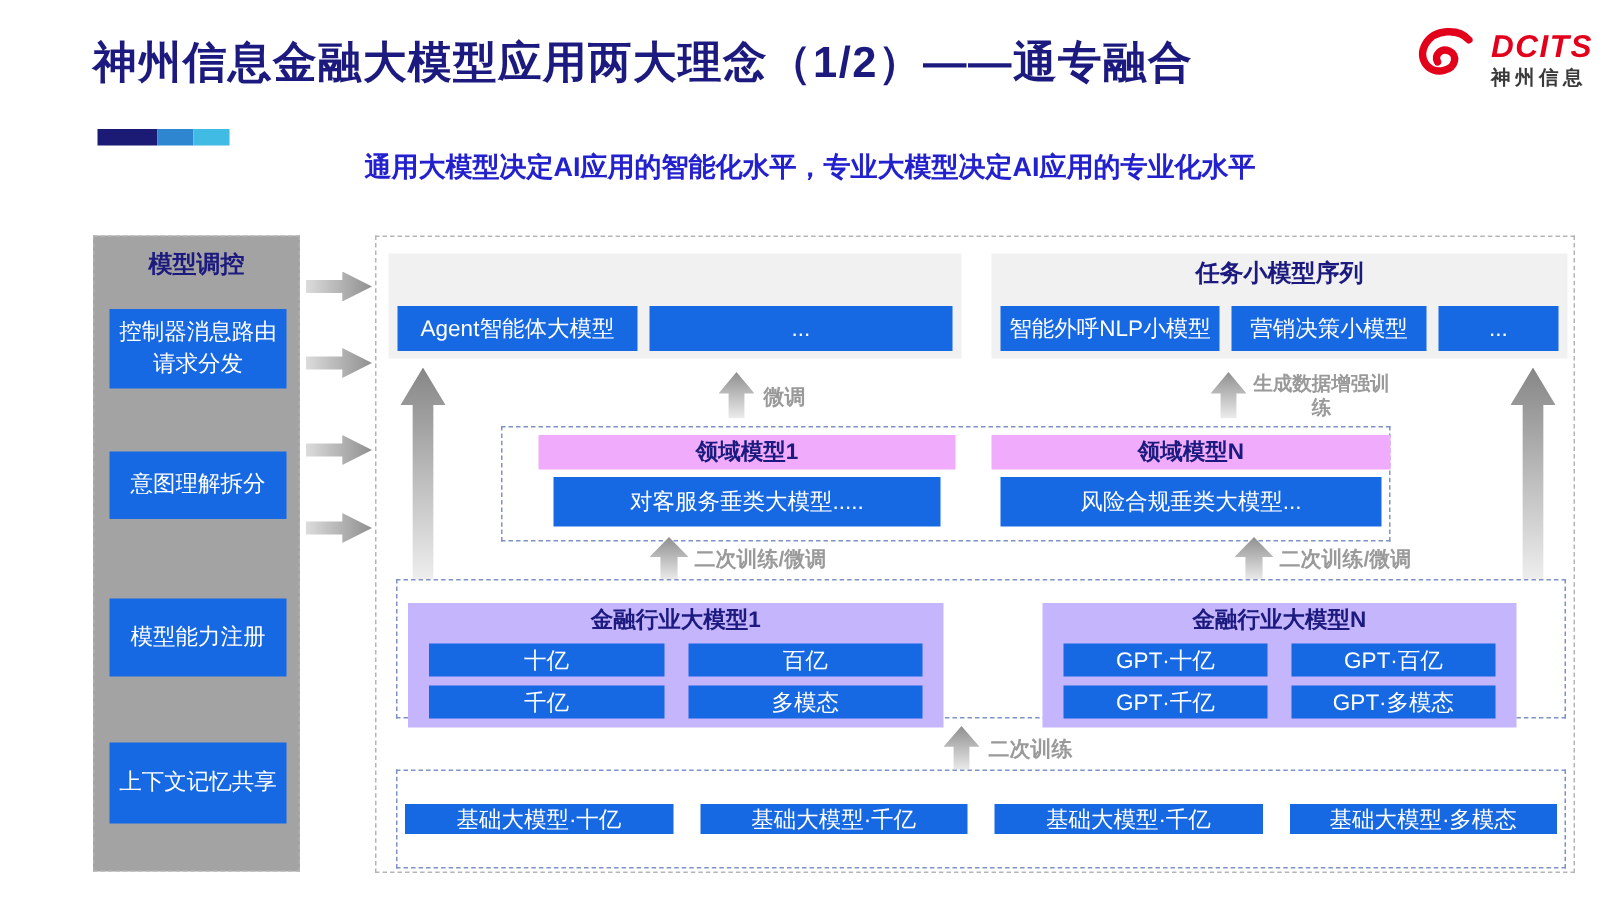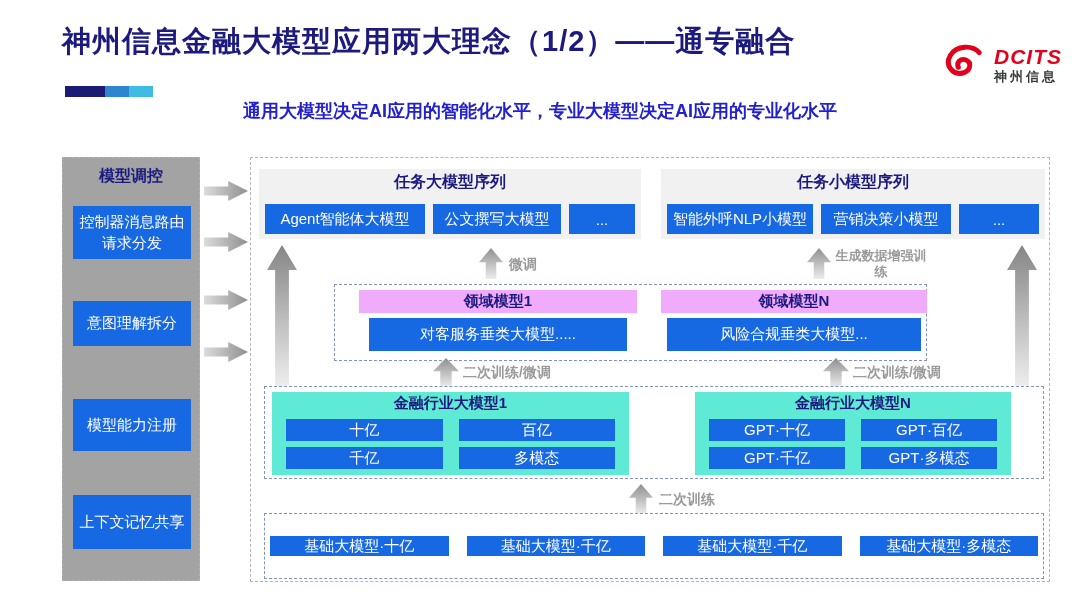--- a/index.html
+++ b/index.html
@@ -9,21 +9,21 @@
 
   
   .title { position:absolute; left:62px; top:22px; font-size:29px; font-weight:bold; color:#1c1a7e; letter-spacing:1px; white-space:nowrap; }
   .deco-bar { position:absolute; left:65px; top:86px; height:11px; display:flex; }
   .deco-bar span { display:block; height:100%; }
   .deco-1 { width:40px; background:#1b1a75; }
   .deco-2 { width:24px; background:#2e86d0; }
   .deco-3 { width:24px; background:#3fbbe4; }
   .subtitle { position:absolute; left:120px; top:99px; width:840px; text-align:center; font-size:18px; font-weight:bold; color:#2320ce; white-space:nowrap; }
 
-  .logo { position:absolute; right:18px; top:18px; display:flex; align-items:center; gap:6px;margin-top:26px; }
+  .logo { position:absolute; right:18px; top:18px; display:flex; align-items:center; gap:6px; }
   .logo-text { display:flex; flex-direction:column; line-height:1.1; }
   .logo-brand { color:#e2001a; font-size:21px; font-weight:bold; font-style:italic; letter-spacing:1px; }
   .logo-cn { color:#3a3a3a; font-size:13px; font-weight:bold; letter-spacing:3px; margin-top:2px; }
 
   
   .sidebar { position:absolute; left:62px; top:157px; width:138px; height:424px; border:1px dashed #b0b0b0; background:#a3a3a3; }
   .sidebar-title { position:absolute; top:8px; left:0; width:100%; text-align:center; font-size:16px; font-weight:bold; color:#1c1a7e; }
   .side-btn { position:absolute; left:10px; width:118px; background:#1668e3; color:#fff; font-size:15px; line-height:1.35; display:flex; align-items:center; justify-content:center; text-align:center; padding:2px 4px; }
   .side-btn-1 { top:48px;  height:53px; }
   .side-btn-2 { top:143px; height:45px; }
@@ -69,21 +69,21 @@
 
   .domain-box { position:absolute; left:83px; top:126px; width:593px; height:77px; border:1px dashed #7f92c7; background:#fff; }
   .domain-band { position:absolute; top:5px; height:23px; background:#f0abfc; display:flex; align-items:center; justify-content:center; font-size:15px; font-weight:bold; color:#1c1a7e; }
   .domain-band-l { left:24px;  width:278px; }
   .domain-band-r { left:326px; width:266px; }
   .domain-btn { position:absolute; top:33px; height:33px; }
   .domain-btn-l { left:34px;  width:258px; }
   .domain-btn-r { left:332px; width:254px; }
 
   .industry-box { position:absolute; left:13px; top:228px; width:780px; height:93px; border:1px dashed #7f92c7; background:#fff; }
-  .industry-panel { position:absolute; top:5px; height:83px; background:#5eead4;padding-left:13px; }
+  .industry-panel { position:absolute; top:15px; height:83px; background:#c4b5fd;padding-left:13px; }
   .industry-panel-l { left:7px;   width:357px; }
   .industry-panel-r { left:430px; width:316px; }
   .industry-title { position:absolute; top:2px; left:0; width:100%; text-align:center; font-size:15px; font-weight:bold; color:#1c1a7e; }
   .industry-grid { position:absolute; left:14px; right:14px; top:27px; bottom:6px; display:grid; grid-template-columns:1fr 1fr; column-gap:16px; row-gap:6px; }
   .industry-grid .blue-btn { height:100%; }
 
   .base-box { position:absolute; left:13px; top:355px; width:780px; height:66px; border:1px dashed #7f92c7; background:#fff; display:flex; align-items:center; gap:18px; padding:0 5px; }
   .base-box .blue-btn { flex:1; height:20px; }
 </style>
 </head>
@@ -122,24 +122,22 @@
   </div>
 
   <div class="arrow-right sarrow-1"></div>
   <div class="arrow-right sarrow-2"></div>
   <div class="arrow-right sarrow-3"></div>
   <div class="arrow-right sarrow-4"></div>
 
   <div class="main">
 
     <div class="panel task-large">
-      <div class="panel-title">任务大模型序列</div>
       <div class="task-row">
         <div class="blue-btn tl-b1">Agent智能体大模型</div>
-        <div class="blue-btn tl-b2">公文撰写大模型</div>
         <div class="blue-btn tl-b3">...</div>
       </div>
     </div>
 
     <div class="panel task-small">
       <div class="panel-title">任务小模型序列</div>
       <div class="task-row">
         <div class="blue-btn ts-b1">智能外呼NLP小模型</div>
         <div class="blue-btn ts-b2">营销决策小模型</div>
         <div class="blue-btn ts-b3">...</div>

